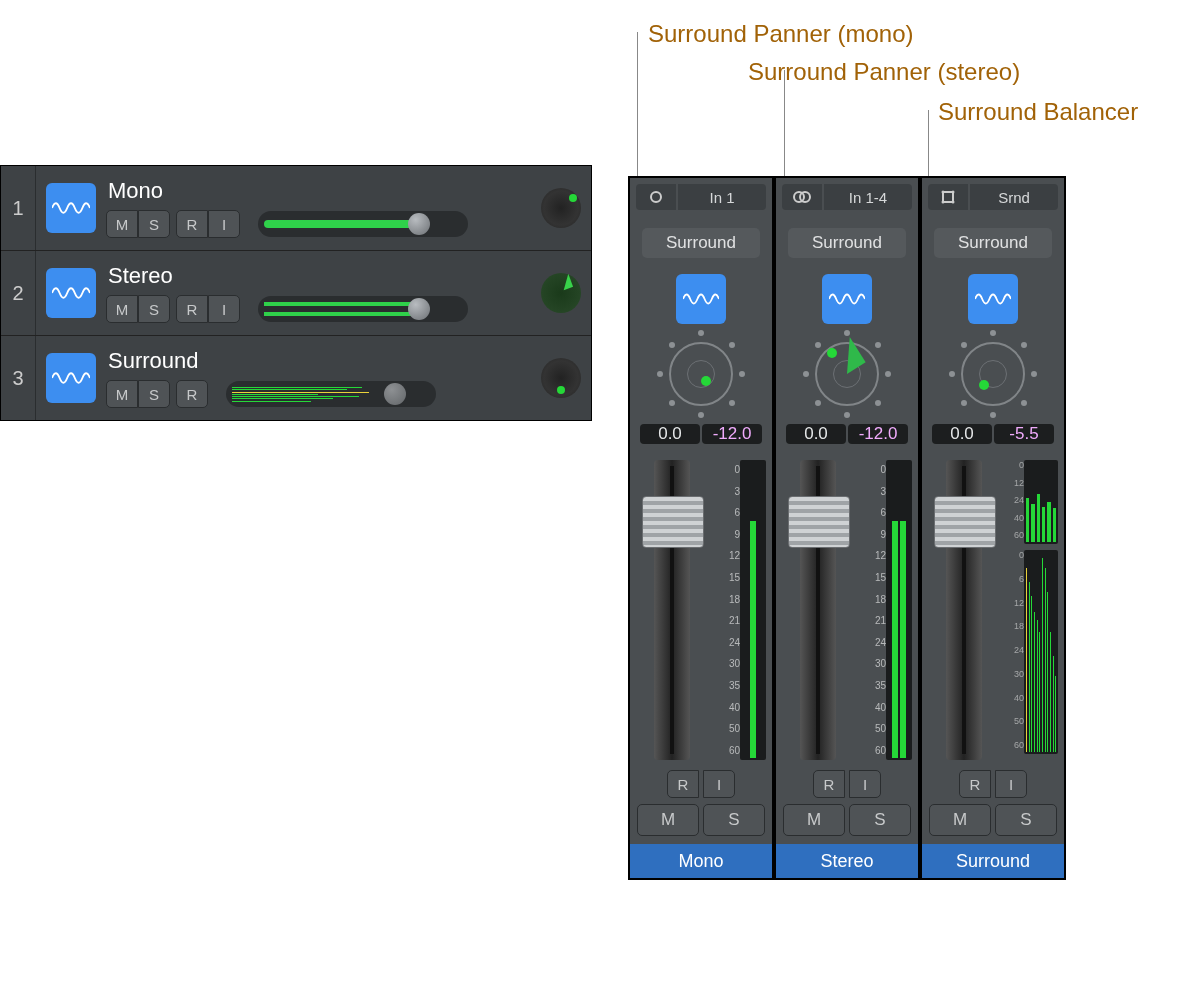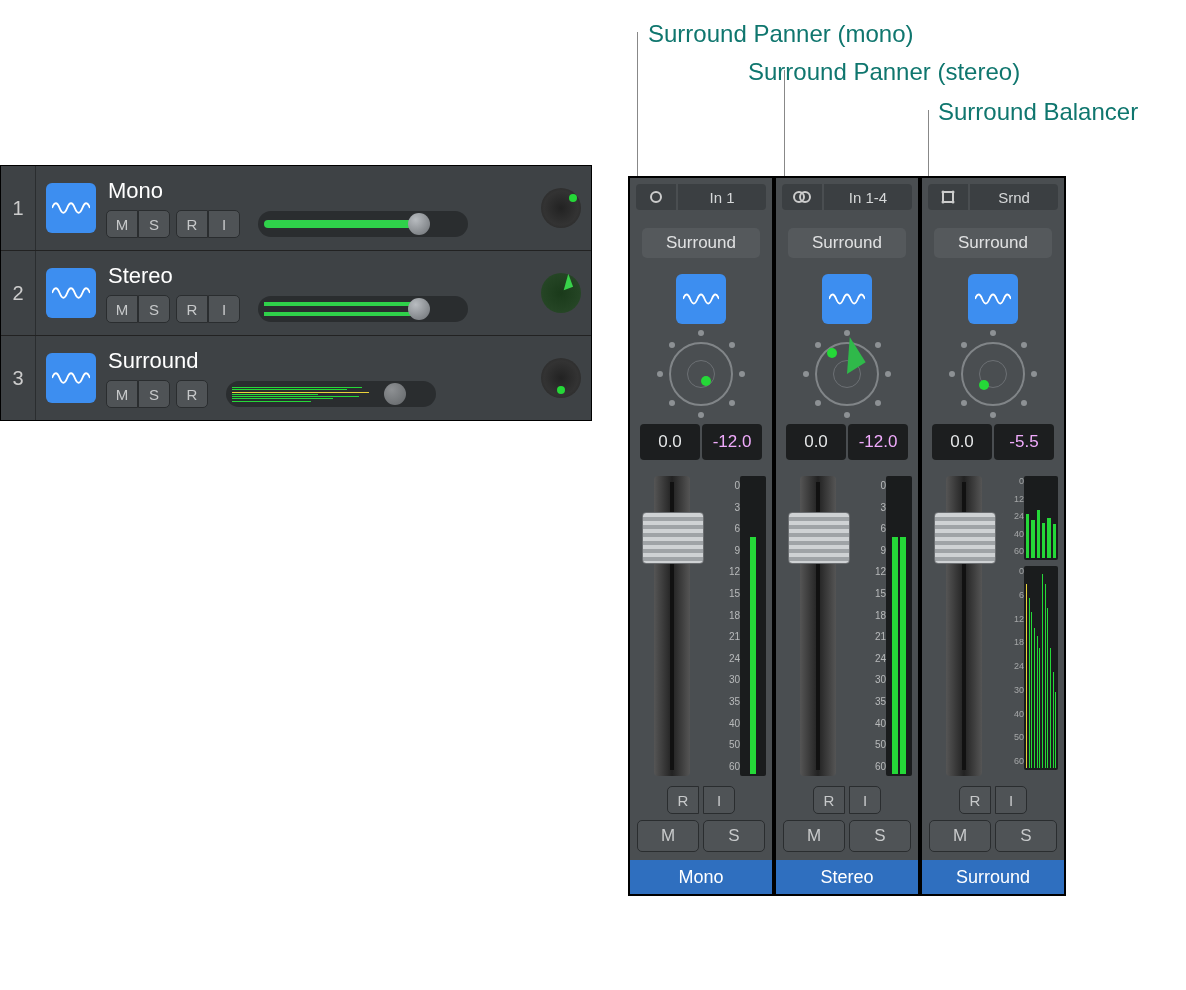--- a/index.html
+++ b/index.html
@@ -9,21 +9,21 @@
     font-family: "Helvetica Neue", Arial, sans-serif;
     width: 1186px;
     height: 990px;
     position: relative;
     color: #ddd;
   }
   
   .callout {
     position: absolute;
     font-size: 24px;
-    color: #0f766e;
+    color: #a16207;
     white-space: nowrap;
   }
 
   
   .track-list {
     position: absolute;
     left: 0;
     top: 165px;
     width: 590px;
     background: #3e4245;
@@ -192,21 +192,21 @@
     position:absolute; width:10px;height:10px;background:#25d838;border-radius:50%;
   }
   .panner-wrap .wedge{
     position:absolute; width:0;height:0;
     border-left:22px solid transparent;
     border-bottom:30px solid #2fb94a;
     transform-origin: bottom left;
   }
   .value-bar{ display:flex; gap:2px; margin:6px 10px 0 10px; width:calc(100% - 20px);}
   .val-box{
-    flex:1; height:36px; background:#1c1e1f;
+    flex:1; height:20px; background:#1c1e1f;
     border-radius:4px; display:flex;align-items:center;justify-content:center;
     font-size:17px;
   }
   .val-box.db{ color:#e5e7e8;}
   .val-box.peak{ color:#f0abfc;}
 
   .fader-area{
     position:relative; width:100%; height:300px; margin-top:16px;
   }
   .fader-slot{

